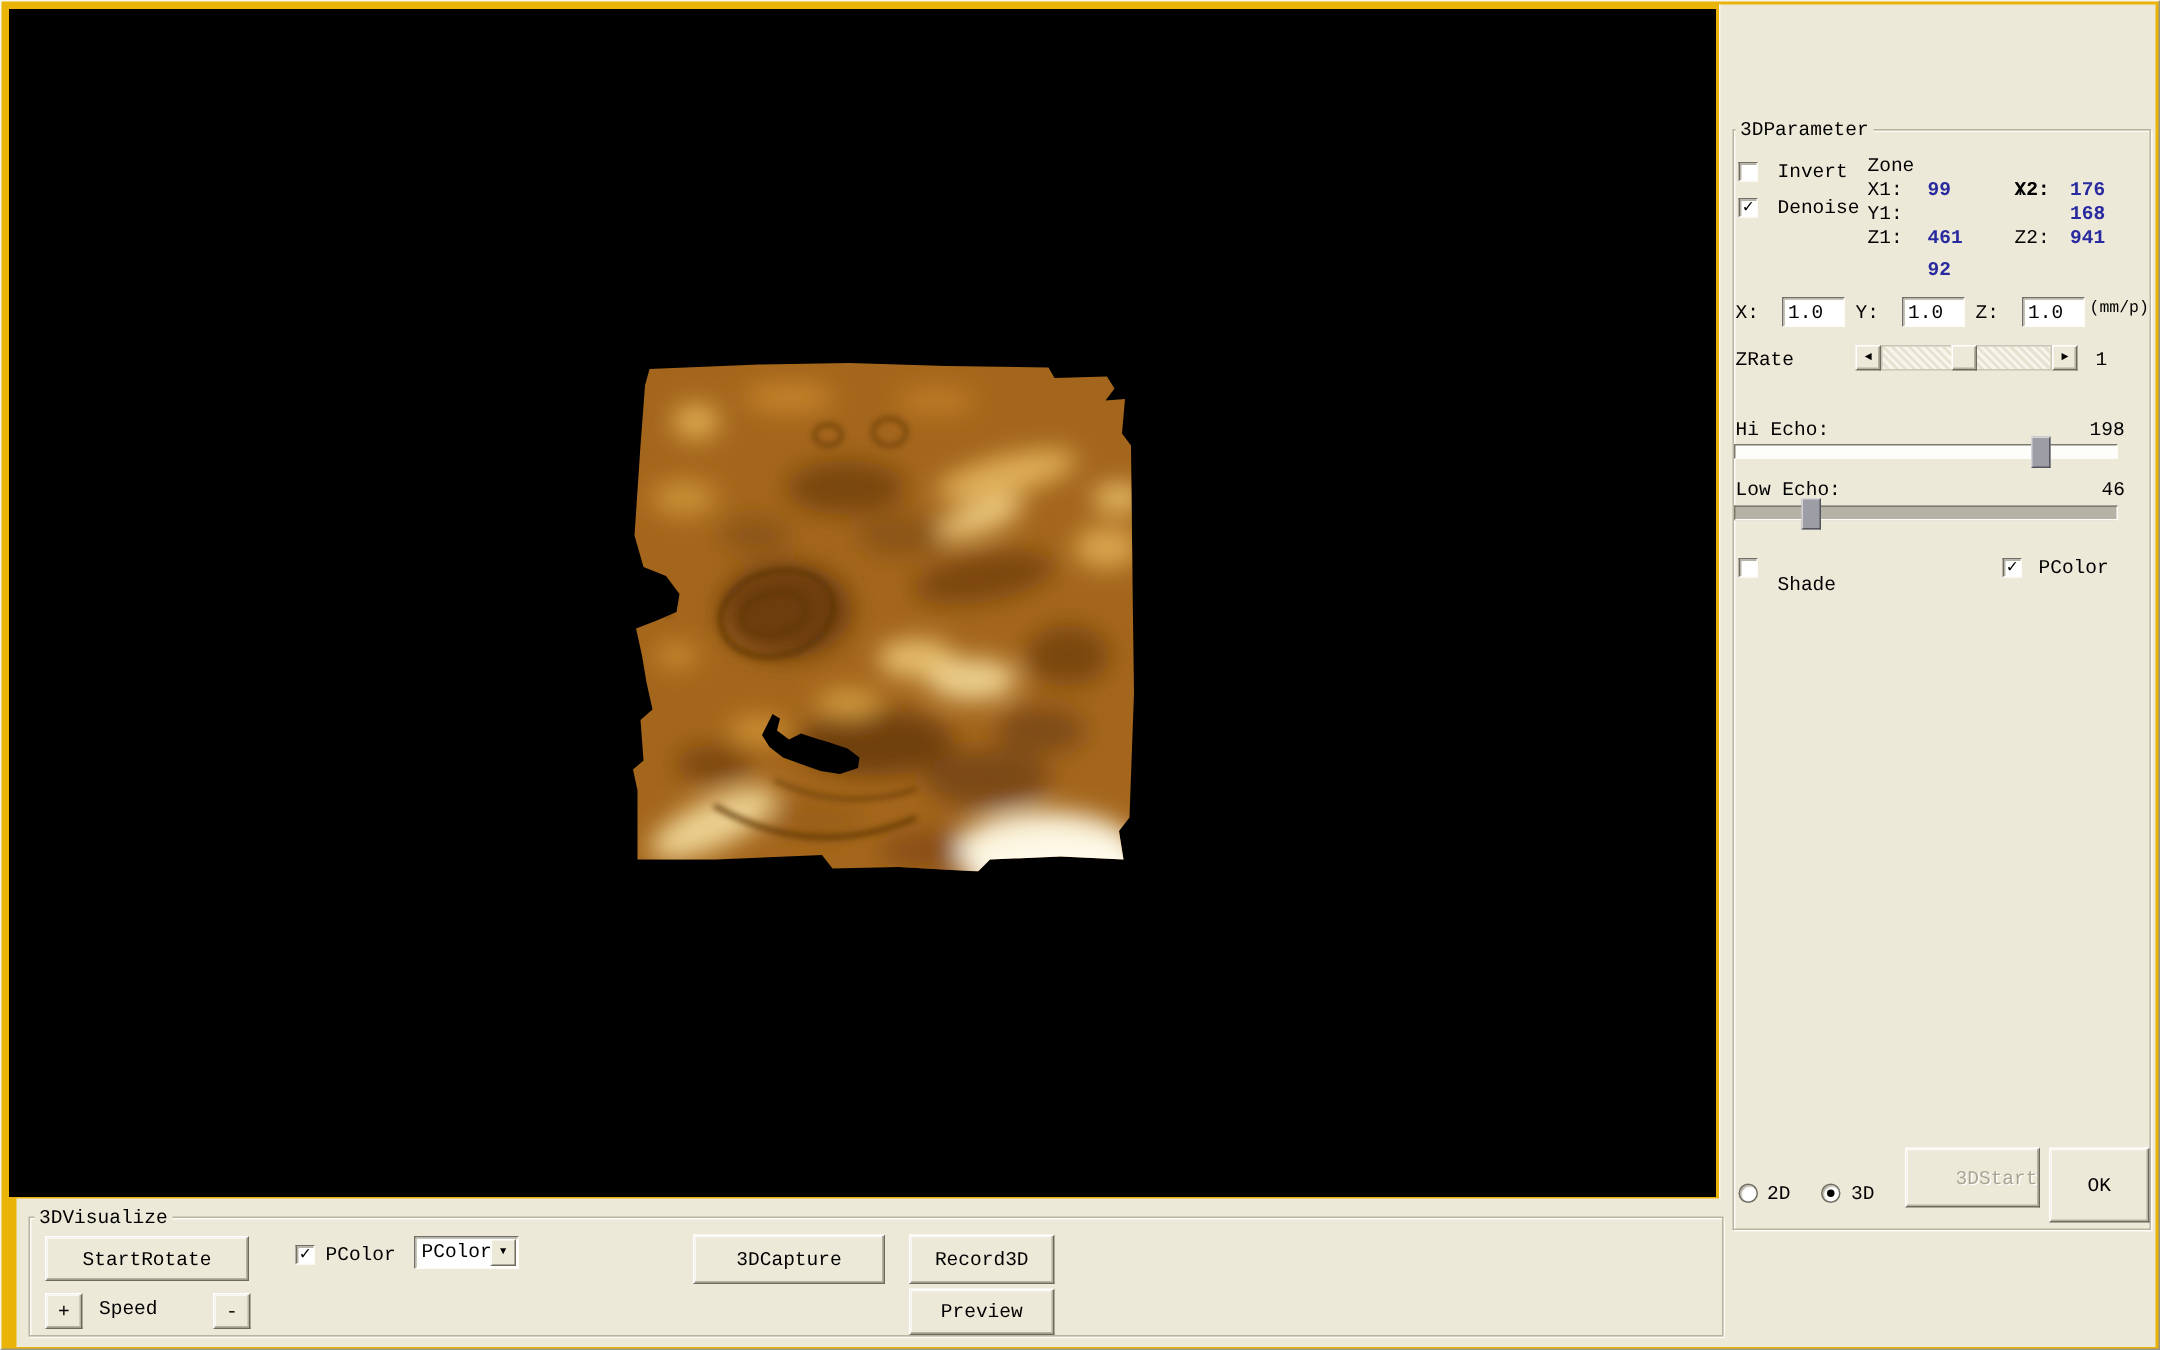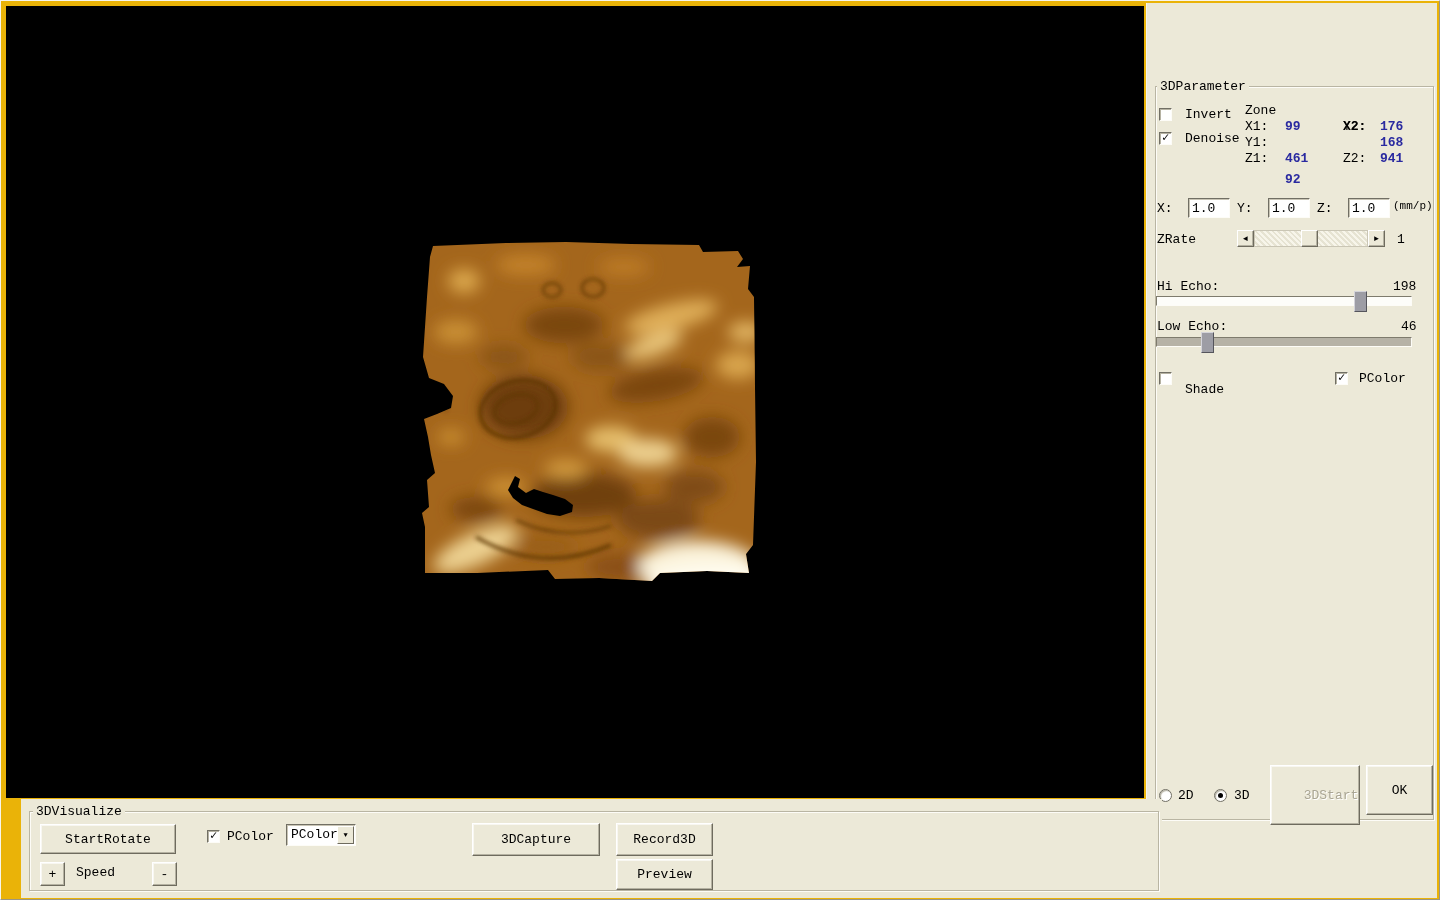--- a/index.html
+++ b/index.html
@@ -18,21 +18,21 @@
     position:absolute; left:5px; top:5px; width:1138px; height:792px;
     background:#000; overflow:hidden;
   }
   .render3d { position:absolute; left:410px; top:231px; width:345px; height:345px; }
   
   .right-panel {
     position:absolute; left:1145px; top:2px; width:291px; height:895px;
     background:#ece9d8; border-left:1px solid #f7f5ec;
   }
   .bottom-panel {
-    position:absolute; left:20px; top:798px; width:1141px; height:99px;
+    position:absolute; left:10px; top:798px; width:1141px; height:99px;
     background:#ece9d8;
   }
   .groupbox {
     position:absolute; border:1px solid #b9b5a3;
     box-shadow:inset 1px 1px 0 #fdfcf7, 1px 1px 0 #fdfcf7;
   }
   .gb-title {
     position:absolute; background:#ece9d8; padding:0 3px; line-height:15px;
     white-space:nowrap;
   }
@@ -239,21 +239,21 @@
     <div class="lbl" style="left:38px; top:368px;margin-top:11px;">Shade</div>
     <div class="checkbox" style="left:188px; top:369px;"><span>✓</span></div>
     <div class="lbl" style="left:212px; top:368px;">PColor</div>
 
     <div class="radio" style="left:12px; top:786px;"></div>
     <div class="lbl" style="left:31px; top:785px;">2D</div>
     <div class="radio" style="left:67px; top:786px;">
         <div class="dot"></div>
       </div>
     <div class="lbl" style="left:87px; top:785px;">3D</div>
-    <button class="btn disabled" style="left:123px; top:762px; width:90px; height:60px;padding-left:32px;">3DStart</button>
+    <button class="btn disabled" style="left:123px; top:762px; width:90px; height:40px;padding-left:32px;">3DStart</button>
     <button class="btn" style="left:219px; top:762px; width:67px; height:50px;">OK</button>
   </div>
 
   <div class="bottom-panel">
     <div class="groupbox" style="left:8px; top:12px; width:1130px; height:80px;"></div>
     <div class="gb-title" style="left:12px; top:5px;">3DVisualize</div>
 
     <button class="btn" style="left:19px; top:25px; width:136px; height:30px;">StartRotate</button>
 
     <div class="checkbox" style="left:186px; top:31px;"><span>✓</span></div>

